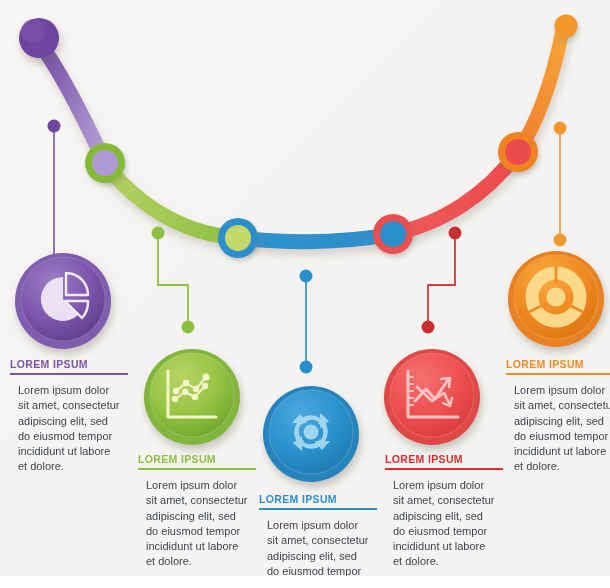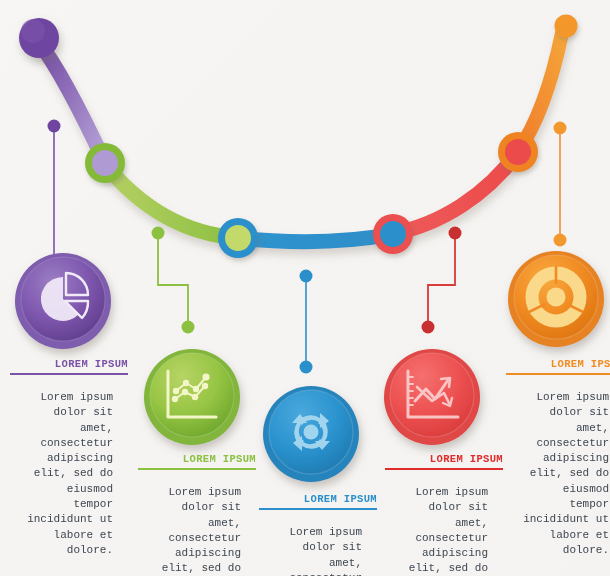--- a/index.html
+++ b/index.html
@@ -7,22 +7,21 @@
     margin: 0;
     padding: 0;
     background: #ffffff;
   }
   #stage {
     position: relative;
     width: 610px;
     height: 576px;
     background: linear-gradient(135deg, #f7f6f4 0%, #f5f4f2 40%, #f4f3f1 100%);
     overflow: hidden;
-    font-family: Liberation Mono, monospace;
-    text-align: right;
+    font-family: Liberation Sans, sans-serif;
     -webkit-font-smoothing: antialiased;
   }
   #artwork {
     position: absolute;
     left: 0;
     top: 0;
     width: 610px;
     height: 588px;
   }
   .text-block {
@@ -34,21 +33,21 @@
     font-weight: bold;
     letter-spacing: 0.35px;
     padding-bottom: 3px;
     margin: 0 0 5px 0;
     white-space: nowrap;
   }
   .tb-body {
     font-size: 11px;
     line-height: 15.3px;
     color: #3d4651;
-    margin: 15px;
+    margin: 8px;
   }
 </style>
 </head>
 <body>
 
 <div id="stage">
 
   <svg id="artwork" viewBox="0 0 610 588" xmlns="http://www.w3.org/2000/svg">
     <defs>
 

